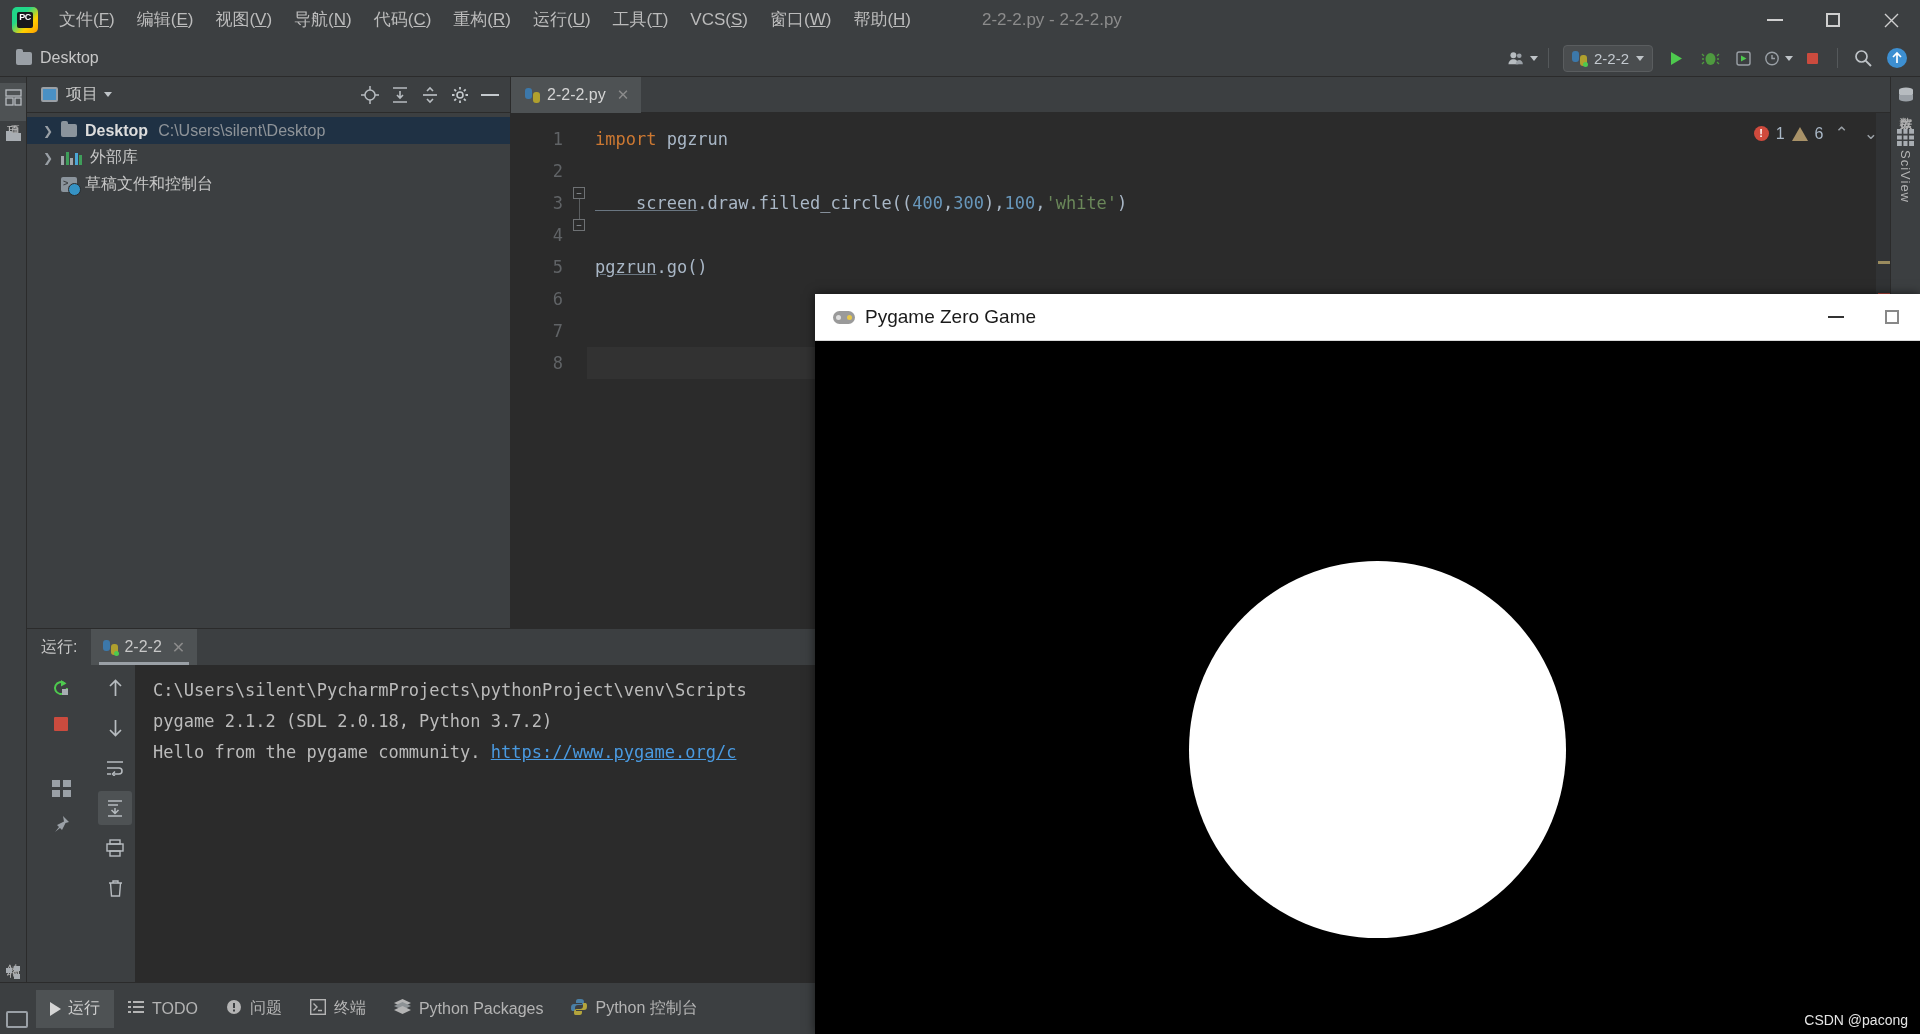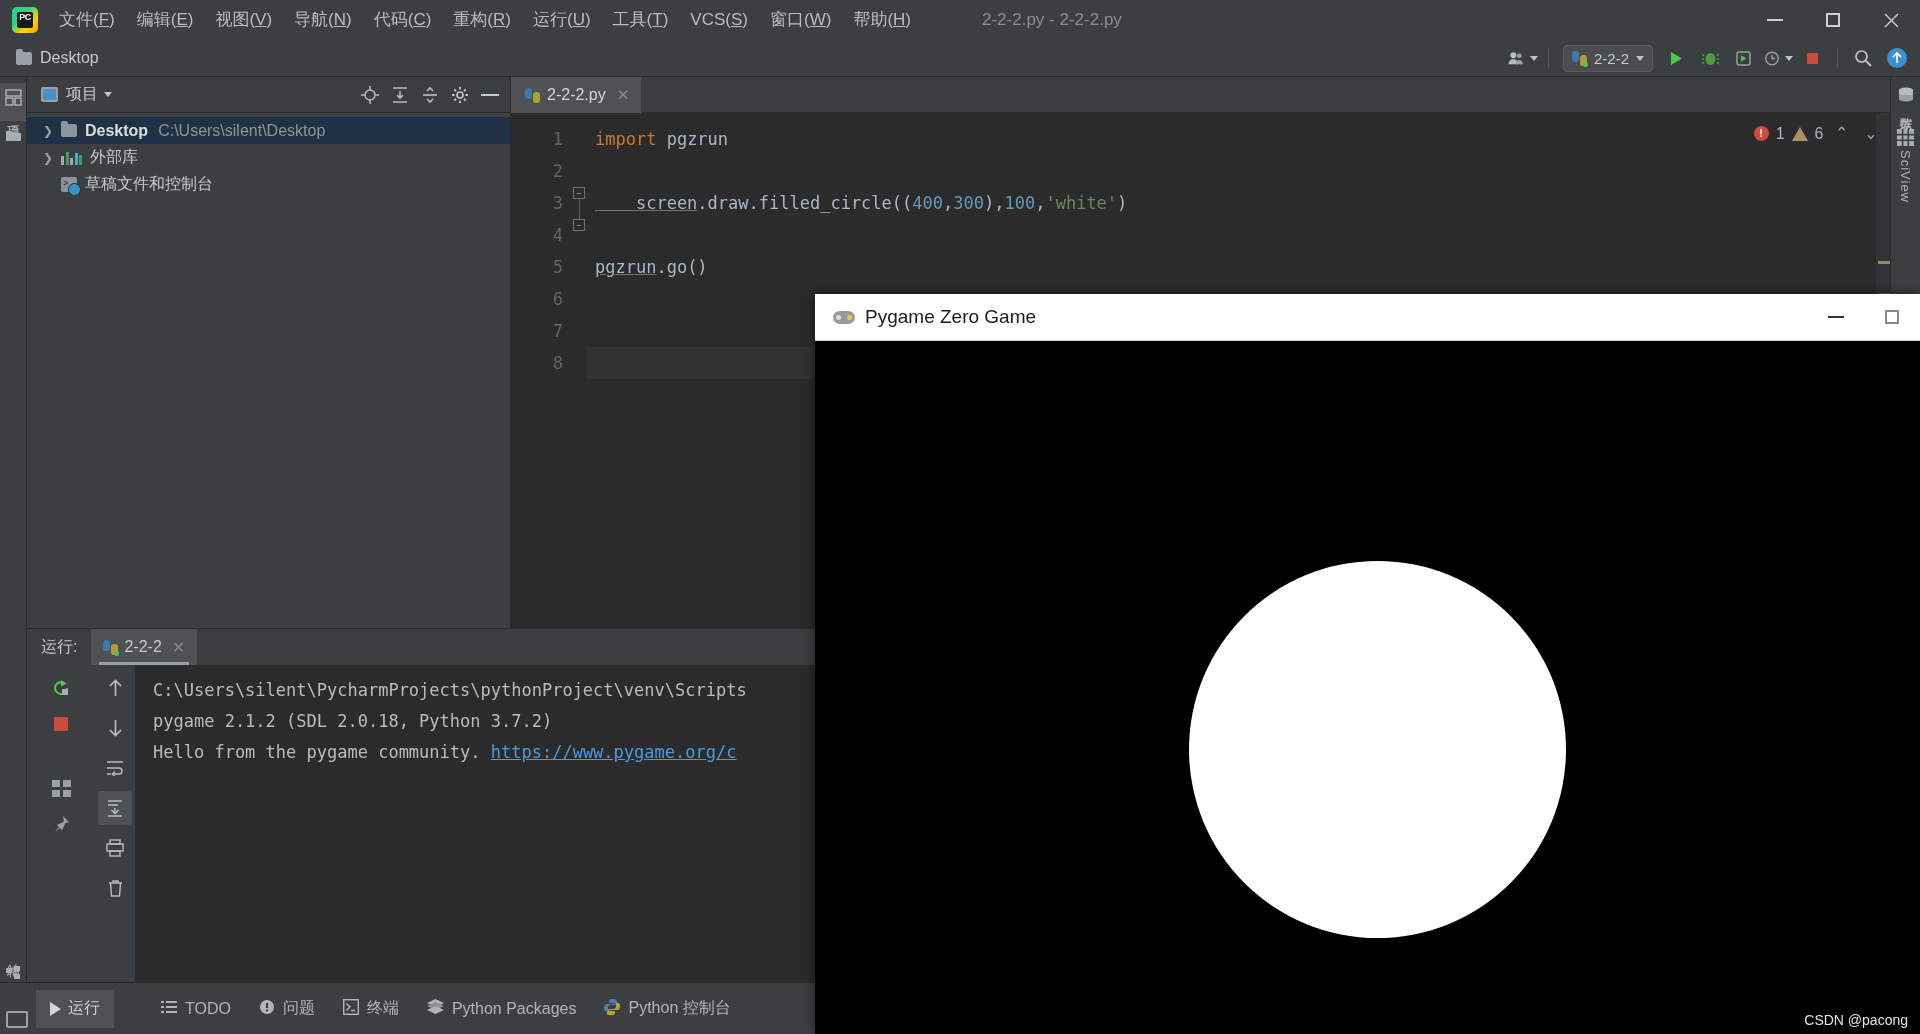--- a/index.html
+++ b/index.html
@@ -583,21 +583,21 @@
         </div>
     </div>
   </div>
 
   <div class="statusbar">
     <div class="sb-corner"></div>
     <div class="sb-run">
       <span class="play-tri"></span>
       <span>运行</span>
     </div>
-    <div id="statusitems" style="display:flex;align-items:center;padding-left:33px;">
+    <div id="statusitems" style="display:flex;align-items:center;">
         <div class="sb-item">
           <span><svg width="16" height="16" viewBox="0 0 16 16">
               <path d="M0 2h3v2H0zM5 2h11v2H5zM0 7h3v2H0zM5 7h11v2H5zM0 12h3v2H0zM5 12h11v2H5z" fill="#b4b4b4"></path>
             </svg></span>
           <span>TODO</span>
         </div>
         <div class="sb-item">
           <span><svg width="16" height="16" viewBox="0 0 16 16">
               <circle cx="8" cy="8" r="7" fill="#b4b4b4"></circle>
               <rect x="7" y="4" width="2" height="5" fill="#3c3f41"></rect>

